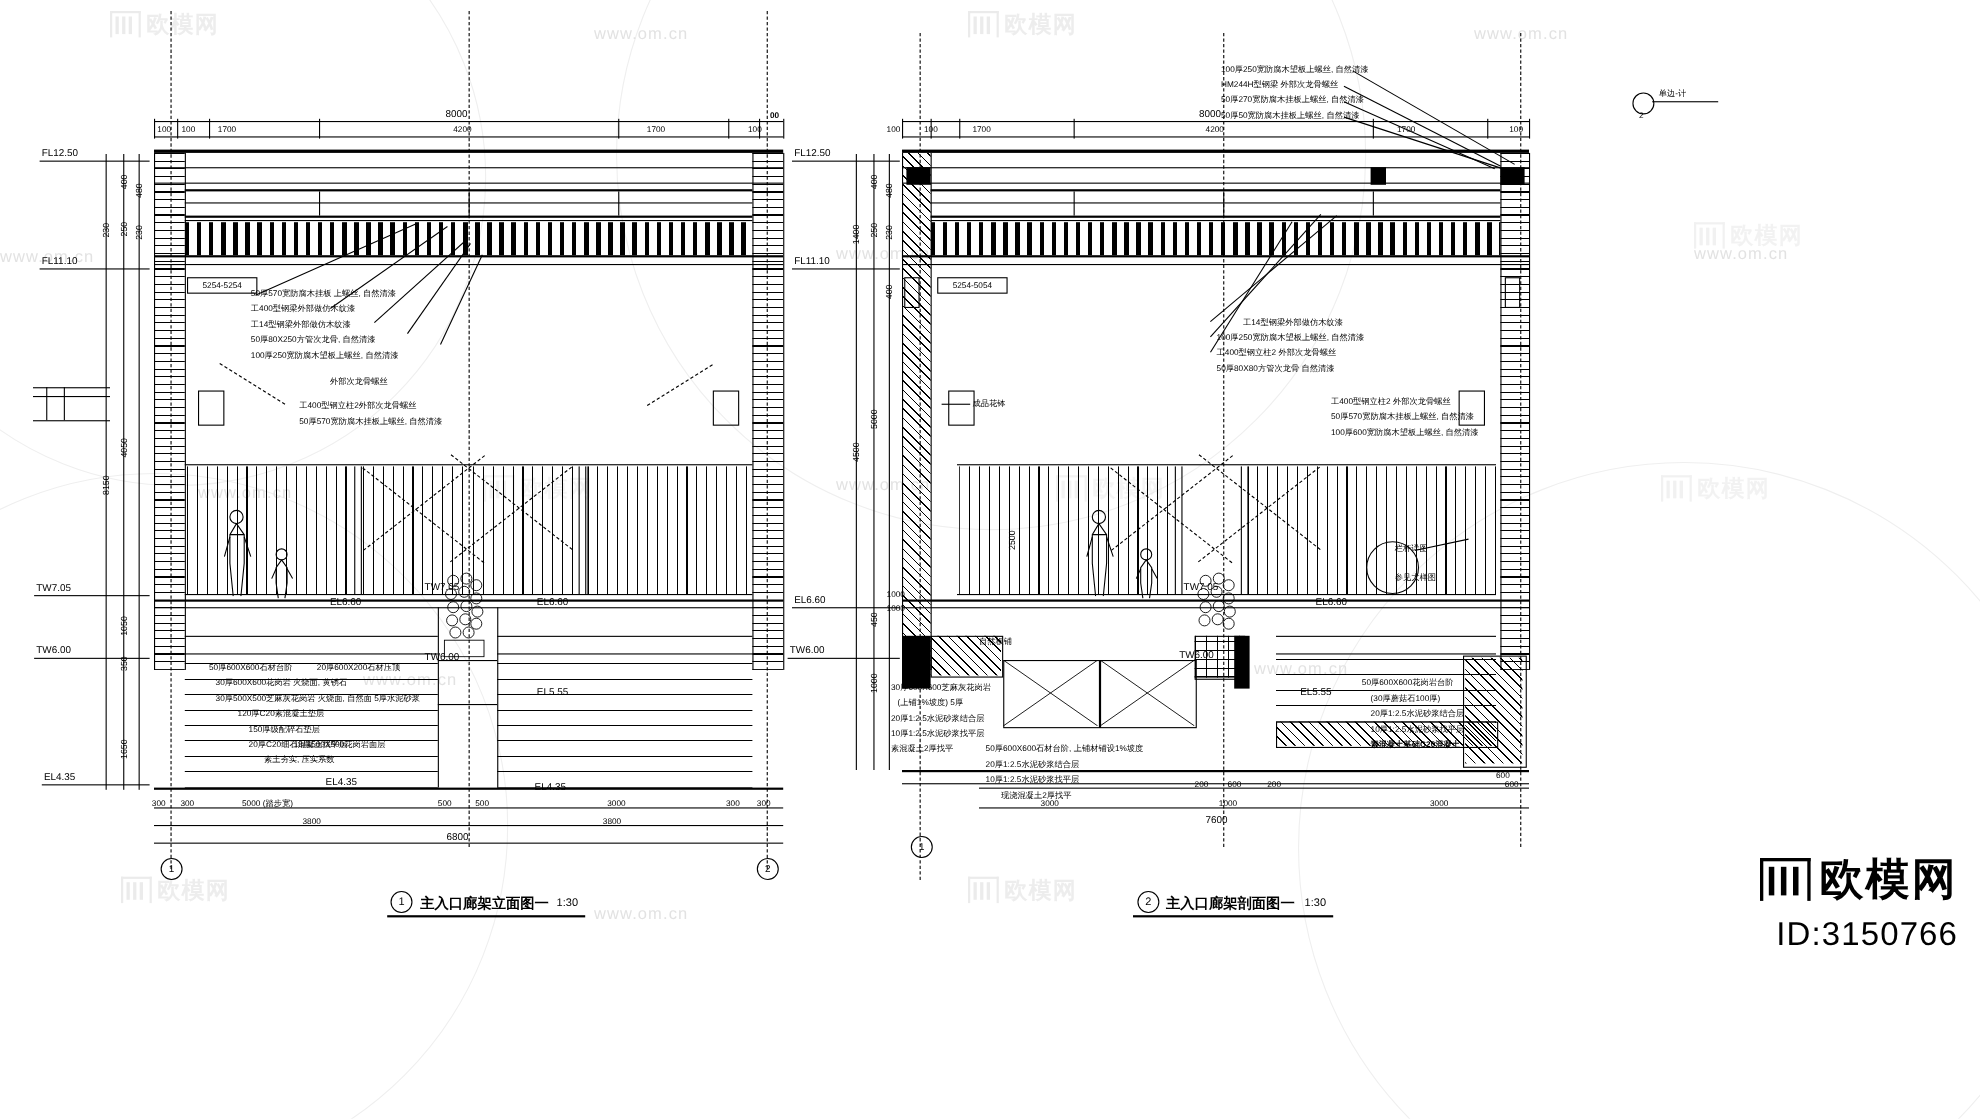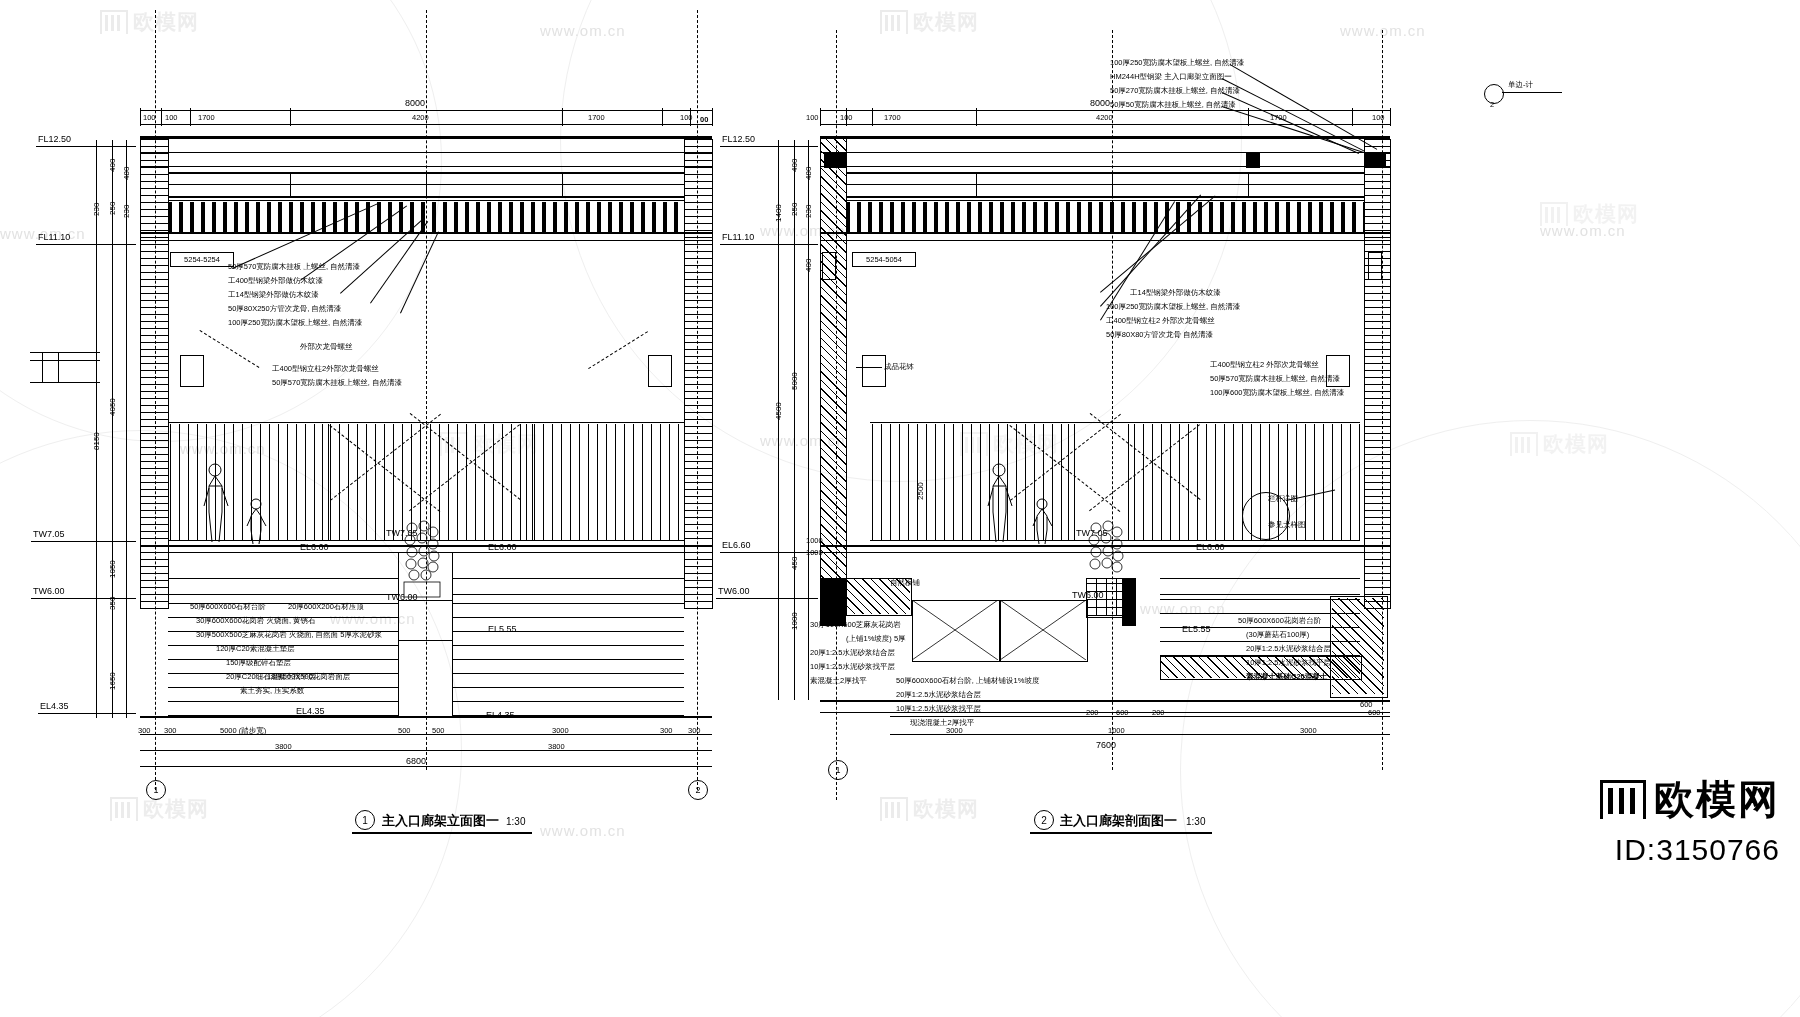--- a/index.html
+++ b/index.html
@@ -129,21 +129,21 @@
     <div class="dashv" style="left:697px;top:10px;height:780px;"></div>
 
     <div class="ln hl" style="left:140px;top:124px;width:572px;"></div>
     <div class="ln hl" style="left:140px;top:110px;width:572px;"></div>
     <div class="lbl-s" style="left:143px;top:113px;">100</div>
     <div class="lbl-s" style="left:165px;top:113px;">100</div>
     <div class="lbl-s" style="left:198px;top:113px;">1700</div>
     <div class="lbl-s" style="left:412px;top:113px;">4200</div>
     <div class="lbl-s" style="left:588px;top:113px;">1700</div>
     <div class="lbl-s" style="left:680px;top:113px;">100</div>
-    <div class="lbl-s" style="left:700px;top:115px;font-weight:bold;">00</div>
+    <div class="lbl-s" style="left:700px;top:100px;font-weight:bold;">00</div>
     <div class="lbl" style="left:405px;top:98px;">8000</div>
 
     <div class="ln vl" style="left:140px;top:108px;height:18px;"></div>
     <div class="ln vl" style="left:161px;top:108px;height:18px;"></div>
     <div class="ln vl" style="left:190px;top:108px;height:18px;"></div>
     <div class="ln vl" style="left:290px;top:108px;height:18px;"></div>
     <div class="ln vl" style="left:562px;top:108px;height:18px;"></div>
     <div class="ln vl" style="left:662px;top:108px;height:18px;"></div>
     <div class="ln vl" style="left:690px;top:108px;height:18px;"></div>
     <div class="ln vl" style="left:712px;top:108px;height:18px;"></div>
@@ -502,21 +502,21 @@
     <div class="lbl" style="left:1096px;top:740px;">7600</div>
 
     <div class="circ" style="left:828px;top:760px;width:18px;height:18px;">1</div>
 
     <div class="circ" style="left:1484px;top:84px;width:18px;height:18px;"></div>
     <div class="ln hl" style="left:1502px;top:92px;width:60px;"></div>
     <div class="lbl-s" style="left:1508px;top:80px;">单边-计</div>
     <div class="lbl-s" style="left:1490px;top:100px;">2</div>
 
     <div class="lbl-s" style="left:1110px;top:58px;">100厚250宽防腐木望板上螺丝, 自然清漆</div>
-    <div class="lbl-s" style="left:1110px;top:72px;">HM244H型钢梁 主入口廊架立面图一</div>
+    <div class="lbl-s" style="left:1110px;top:72px;">HM244H型钢梁 外部次龙骨螺丝</div>
     <div class="lbl-s" style="left:1110px;top:86px;">50厚270宽防腐木挂板上螺丝, 自然清漆</div>
     <div class="lbl-s" style="left:1110px;top:100px;">50厚50宽防腐木挂板上螺丝, 自然清漆</div>
     <div class="leader" style="left:1230px;top:64px;width:170px;transform:rotate(30deg);"></div>
     <div class="leader" style="left:1222px;top:78px;width:160px;transform:rotate(27deg);"></div>
     <div class="leader" style="left:1222px;top:92px;width:150px;transform:rotate(24deg);"></div>
     <div class="leader" style="left:1222px;top:106px;width:150px;transform:rotate(18deg);"></div>
 
     <div class="lbl-s" style="left:1130px;top:288px;">工14型钢梁外部做仿木纹漆</div>
     <div class="lbl-s" style="left:1106px;top:302px;">100厚250宽防腐木望板上螺丝, 自然清漆</div>
     <div class="lbl-s" style="left:1106px;top:316px;">工400型钢立柱2 外部次龙骨螺丝</div>
@@ -536,21 +536,21 @@
     <div class="lbl-s" style="left:896px;top:676px;">50厚600X600石材台阶, 上铺材铺设1%坡度</div>
     <div class="lbl-s" style="left:896px;top:690px;">20厚1:2.5水泥砂浆结合层</div>
     <div class="lbl-s" style="left:896px;top:704px;">10厚1:2.5水泥砂浆找平层</div>
     <div class="lbl-s" style="left:910px;top:718px;">现浇混凝土2厚找平</div>
     <div class="lbl-s" style="left:1238px;top:616px;">50厚600X600花岗岩台阶</div>
     <div class="lbl-s" style="left:1246px;top:630px;">(30厚蘑菇石100厚)</div>
     <div class="lbl-s" style="left:1246px;top:644px;">20厚1:2.5水泥砂浆结合层</div>
     <div class="lbl-s" style="left:1246px;top:658px;">10厚1:2.5水泥砂浆找平层</div>
     <div class="lbl-s" style="left:1246px;top:672px;font-weight:bold;">素混凝土基础C20混凝土</div>
     <div class="lbl-s" style="left:810px;top:620px;">30厚600X600芝麻灰花岗岩</div>
-    <div class="lbl-s" style="left:846px;top:634px;">(上铺1%坡度) 5厚</div>
+    <div class="lbl-s" style="left:816px;top:634px;">(上铺1%坡度) 5厚</div>
     <div class="lbl-s" style="left:810px;top:648px;">20厚1:2.5水泥砂浆结合层</div>
     <div class="lbl-s" style="left:810px;top:662px;">10厚1:2.5水泥砂浆找平层</div>
     <div class="lbl-s" style="left:810px;top:676px;">素混凝土2厚找平</div>
     <div class="lbl-s" style="left:1360px;top:700px;">600</div>
 
     <div class="tnum" style="left:1034px;top:810px;">2</div>
     <div class="title" style="left:1060px;top:812px;">主入口廊架剖面图一</div>
     <div class="scale" style="left:1186px;top:816px;">1:30</div>
     <div class="ln hl" style="left:1030px;top:832px;width:182px;height:2px;"></div>
   </div>

